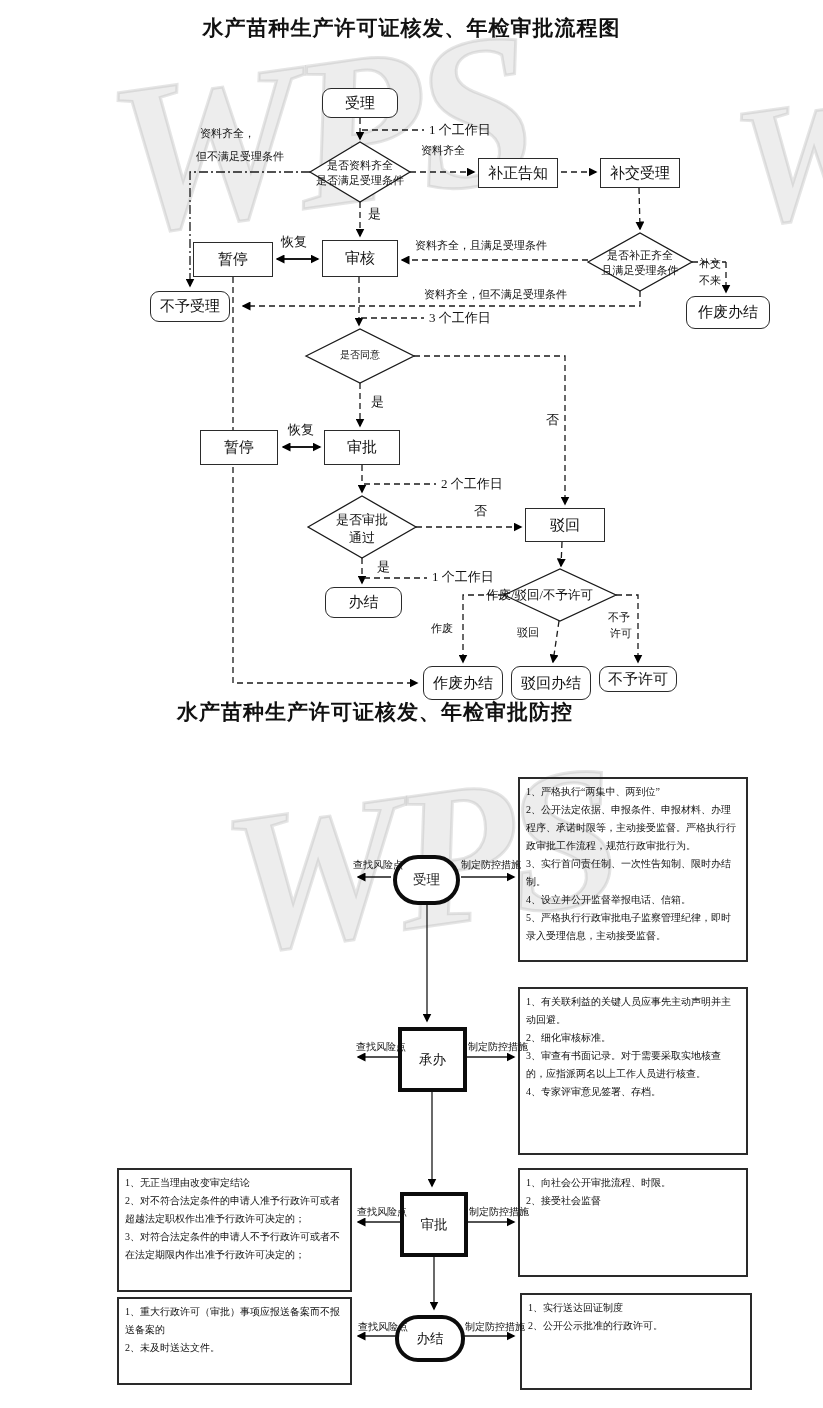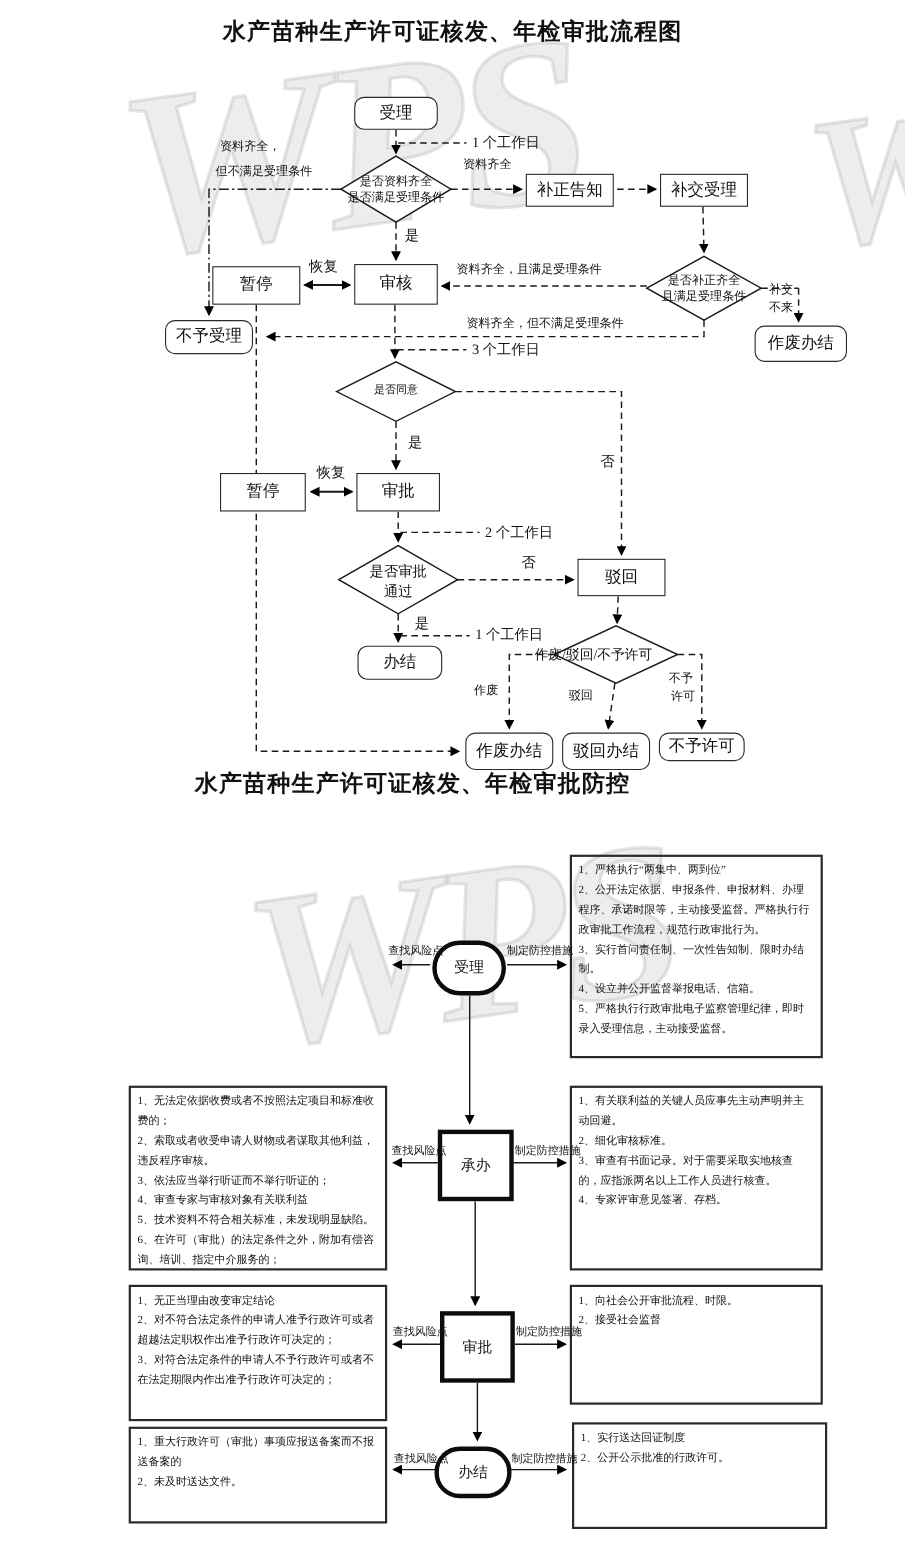--- a/index.html
+++ b/index.html
@@ -166,26 +166,20 @@
 
   <div class="abs riskbox" style="left:518px;top:777px;width:230px;height:185px;">1、严格执行“两集中、两到位”
 2、公开法定依据、申报条件、申报材料、办理程序、承诺时限等，主动接受监督。严格执行行政审批工作流程，规范行政审批行为。
 3、实行首问责任制、一次性告知制、限时办结制。
 4、设立并公开监督举报电话、信箱。
 5、严格执行行政审批电子监察管理纪律，即时录入受理信息，主动接受监督。</div>
   <div class="abs stage" style="left:393px;top:855px;width:67px;height:50px;border-radius:25px;">受理</div>
   <div class="abs lbl" style="left:353px;top:859px;font-size:10px;">查找风险点</div>
   <div class="abs lbl" style="left:461px;top:859px;font-size:10px;">制定防控措施</div>
 
-  <div class="abs riskbox" style="left:117px;top:987px;width:235px;height:168px;">1、无法定依据收费或者不按照法定项目和标准收费的；
-2、索取或者收受申请人财物或者谋取其他利益，违反程序审核。
-3、依法应当举行听证而不举行听证的；
-4、审查专家与审核对象有关联利益
-5、技术资料不符合相关标准，未发现明显缺陷。
-6、在许可（审批）的法定条件之外，附加有偿咨询、培训、指定中介服务的；</div>
   <div class="abs riskbox" style="left:518px;top:987px;width:230px;height:168px;">1、有关联利益的关键人员应事先主动声明并主动回避。
 2、细化审核标准。
 3、审查有书面记录。对于需要采取实地核查的，应指派两名以上工作人员进行核查。
 4、专家评审意见签署、存档。</div>
   <div class="abs stage" style="left:398px;top:1027px;width:69px;height:65px;">承办</div>
   <div class="abs lbl" style="left:356px;top:1041px;font-size:10px;">查找风险点</div>
   <div class="abs lbl" style="left:468px;top:1041px;font-size:10px;">制定防控措施</div>
 
   <div class="abs riskbox" style="left:117px;top:1168px;width:235px;height:124px;">1、无正当理由改变审定结论
 2、对不符合法定条件的申请人准予行政许可或者超越法定职权作出准予行政许可决定的；

